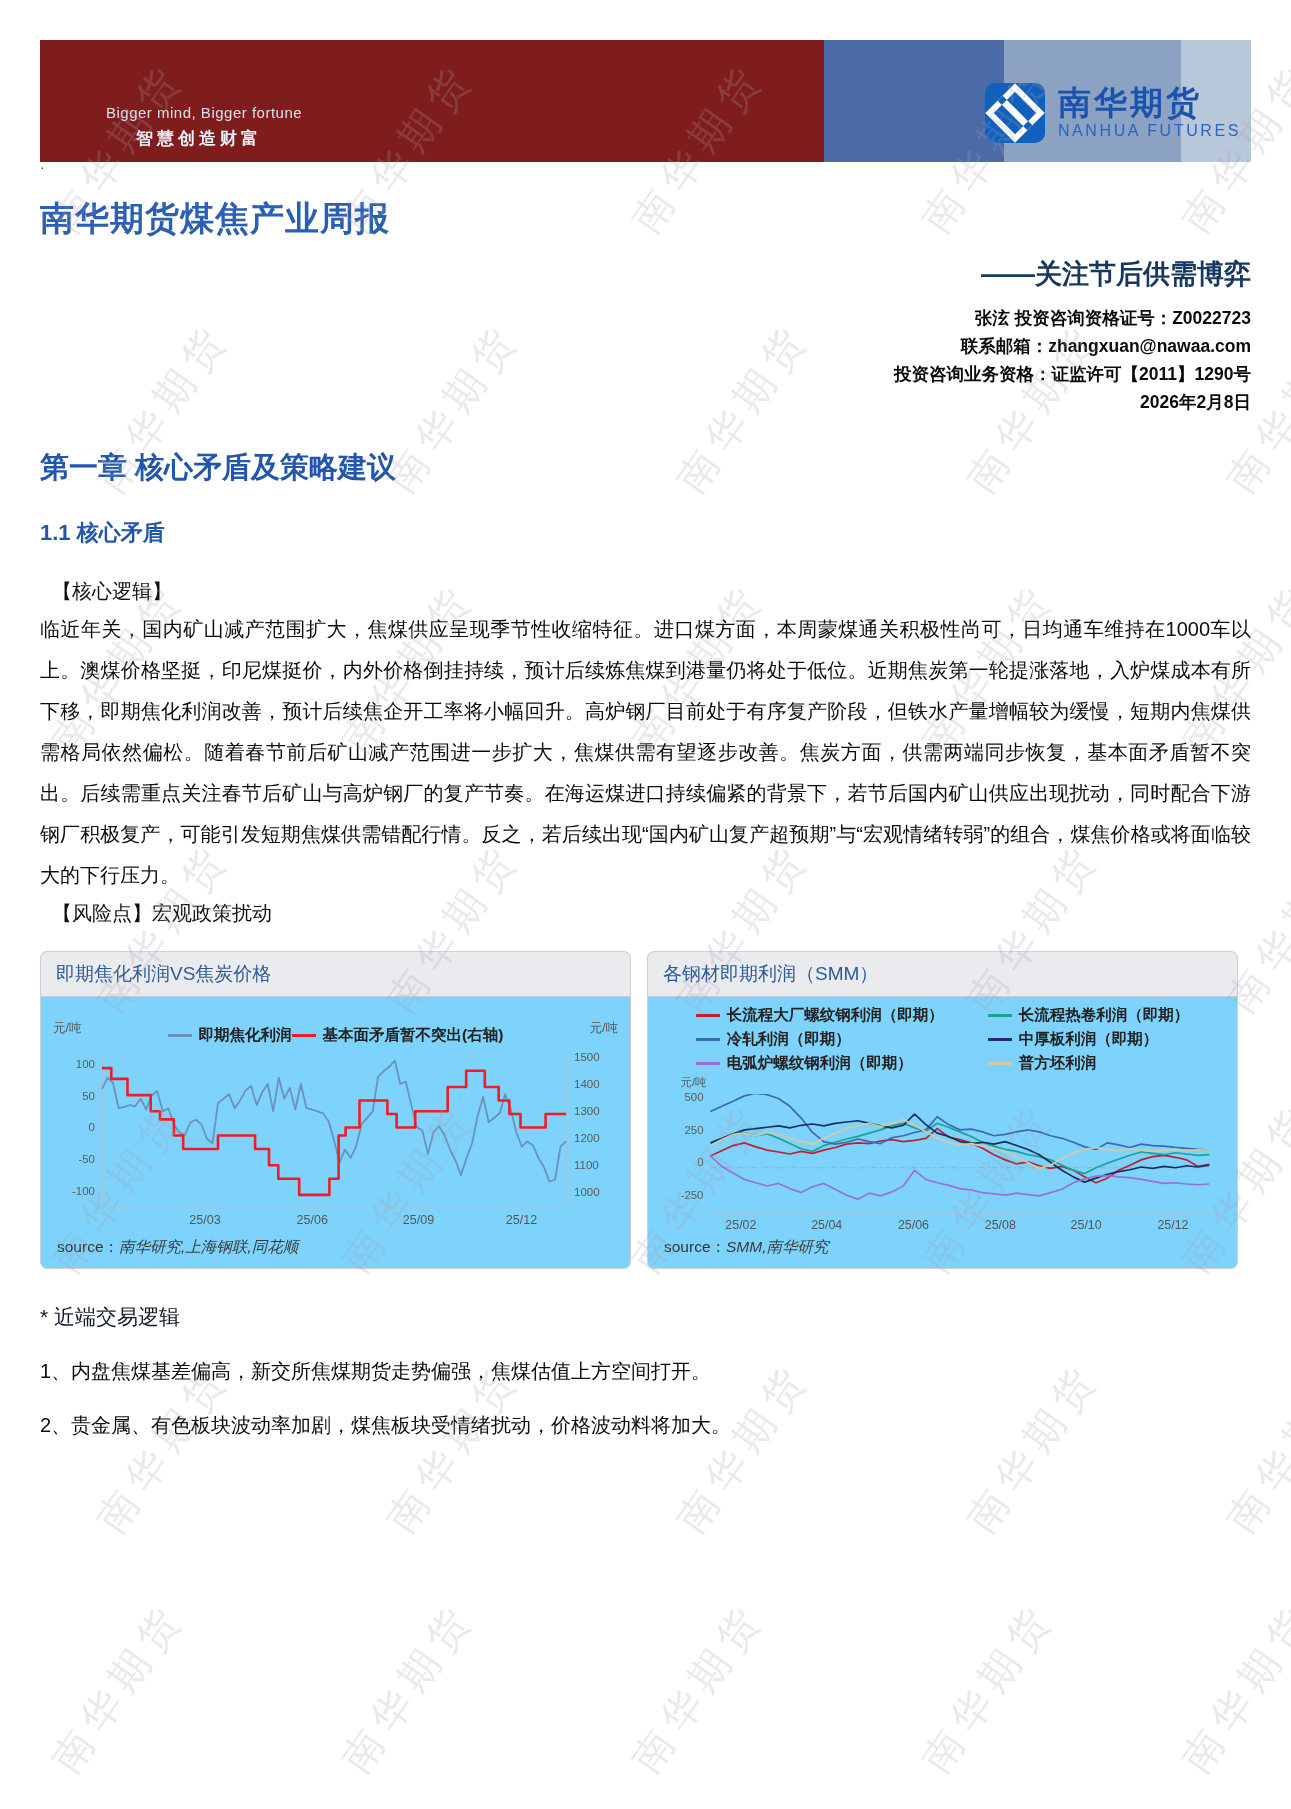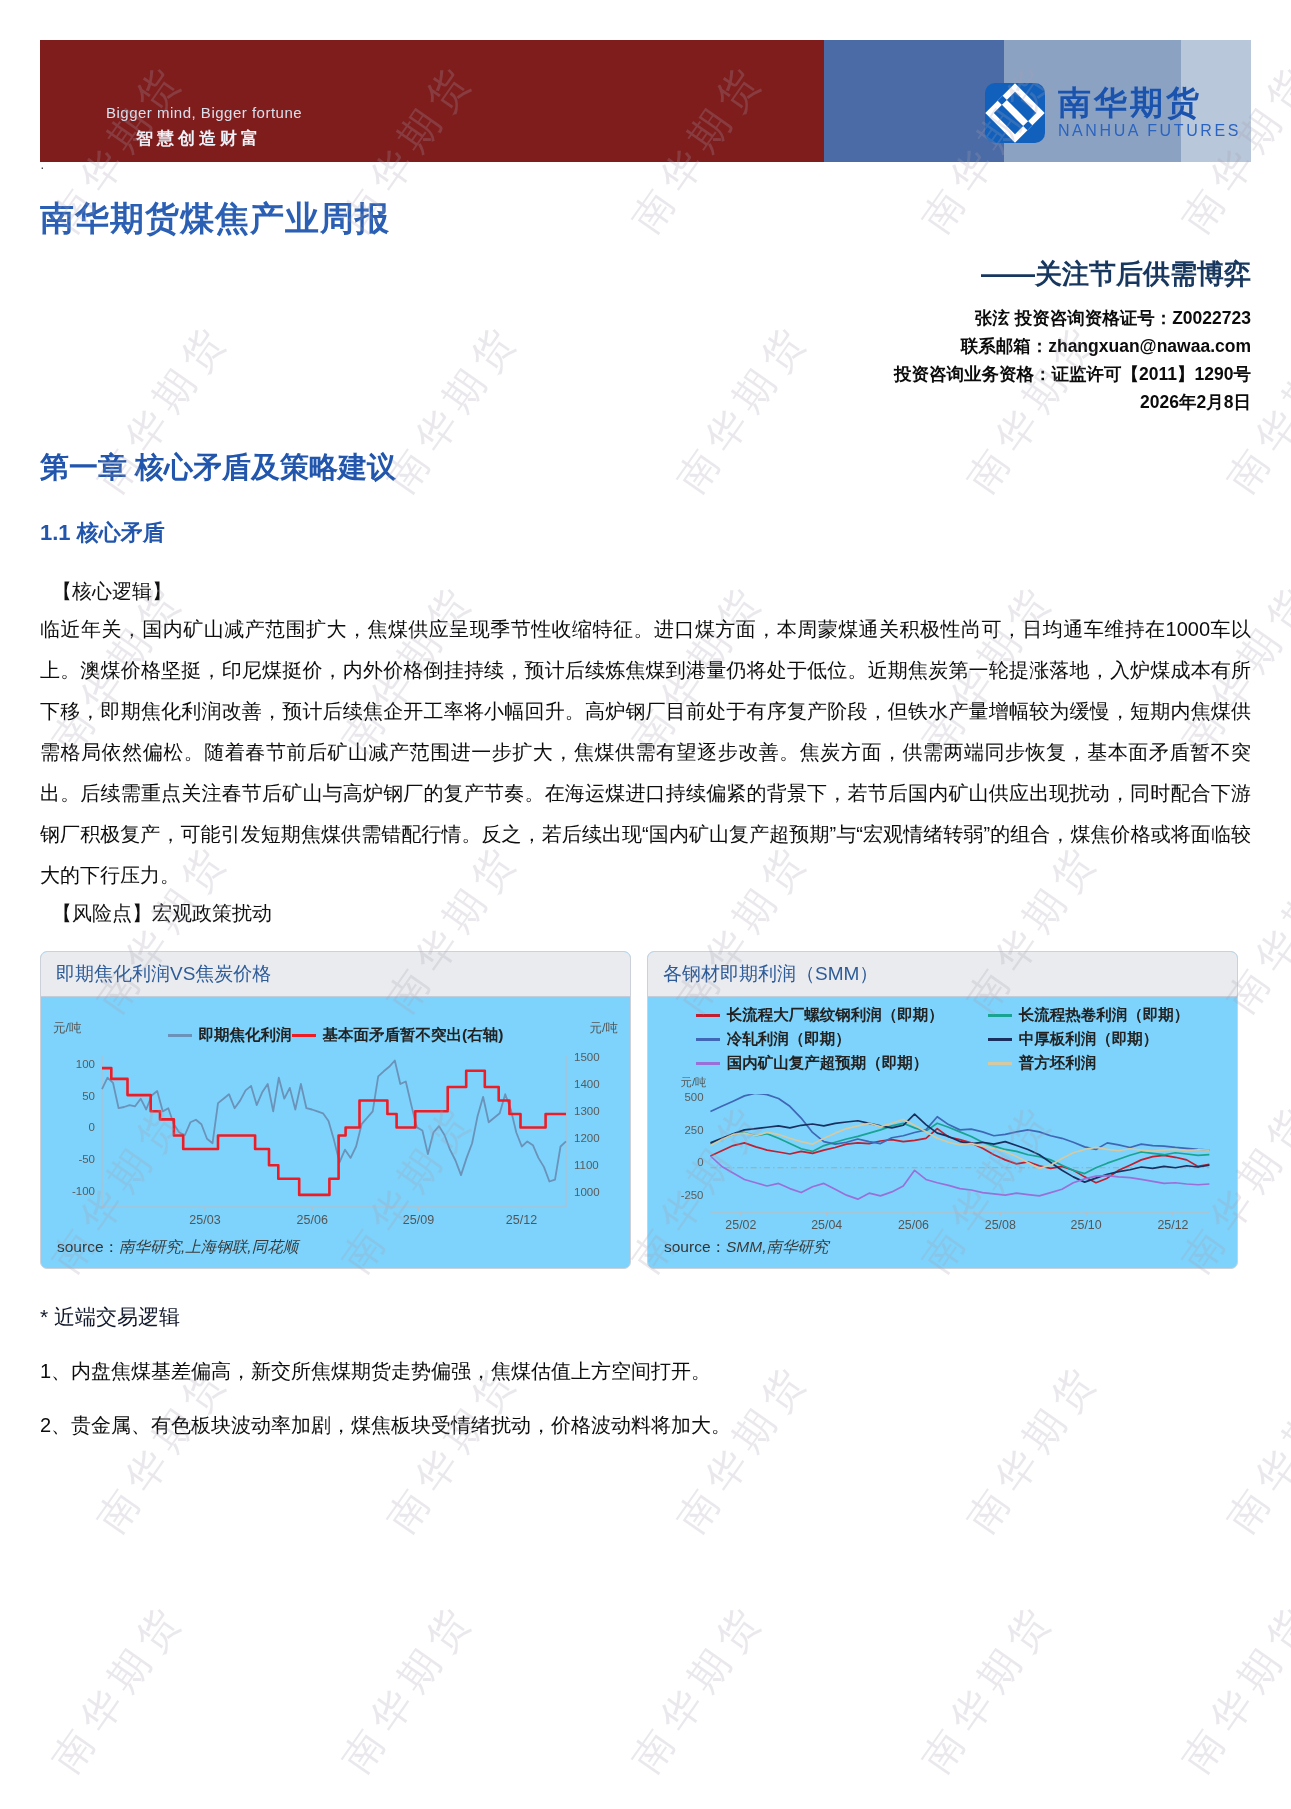--- a/index.html
+++ b/index.html
@@ -212,21 +212,21 @@
             <span class="leg-item">
               <span class="leg-swatch" style="background: rgb(63, 103, 181);"></span>
               <span>冷轧利润（即期）</span>
             </span>
             <span class="leg-item">
               <span class="leg-swatch" style="background: rgb(27, 47, 94);"></span>
               <span>中厚板利润（即期）</span>
             </span>
             <span class="leg-item">
               <span class="leg-swatch" style="background: rgb(155, 111, 216);"></span>
-              <span>国内矿山复产超预期（即期）</span>
+              <span>电弧炉螺纹钢利润（即期）</span>
             </span>
             <span class="leg-item">
               <span class="leg-swatch" style="background: rgb(212, 201, 162);"></span>
               <span>普方坯利润</span>
             </span>
           </div>
         <svg class="chart-svg" width="560" height="162" viewBox="0 0 560 162">
             <defs>
               <clipPath id="clip1">
                 <rect x="44" y="18" width="506" height="121"></rect>

